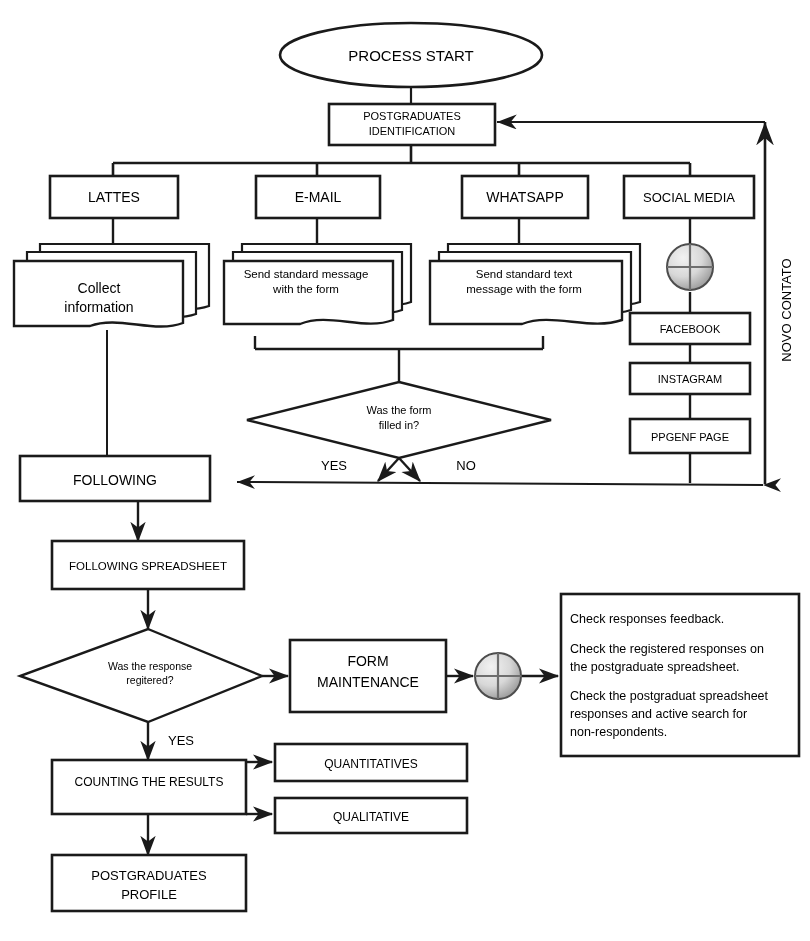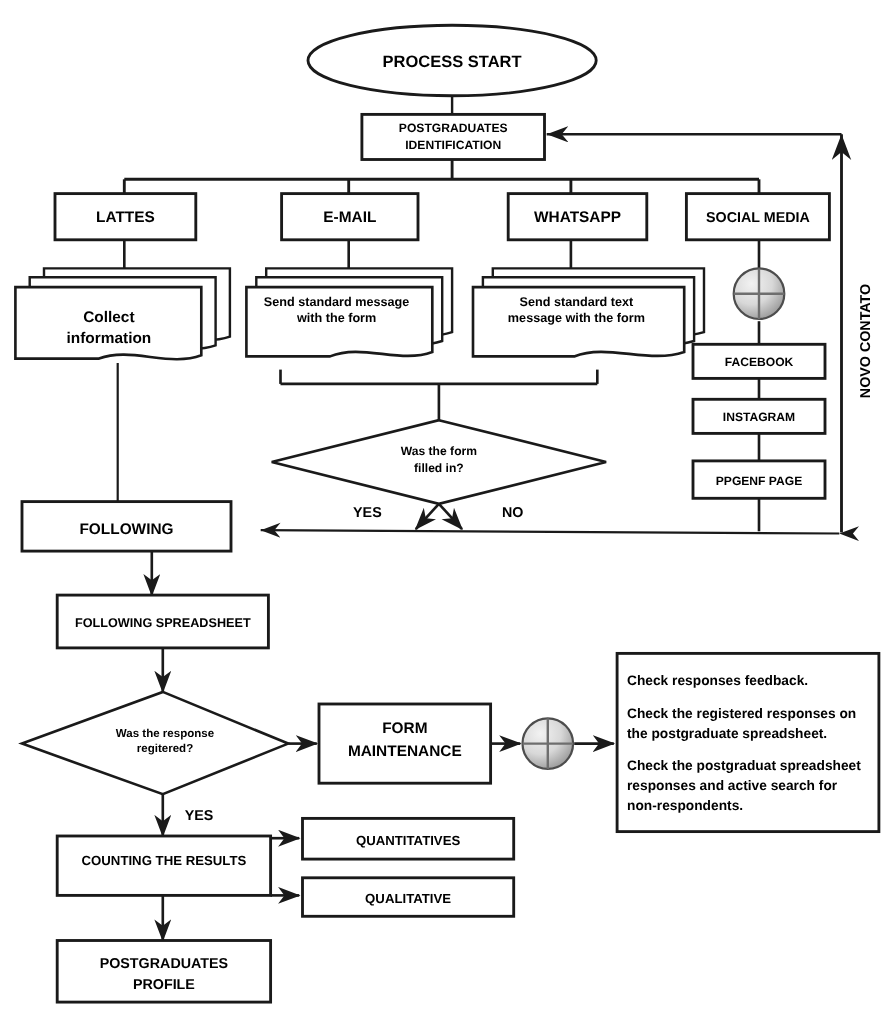--- a/index.html
+++ b/index.html
@@ -1,18 +1,18 @@
 <!DOCTYPE html>
 <html><head>
 <meta charset="utf-8">
 <style>
   html,body{margin:0;padding:0;background:#ffffff;}
   body{width:810px;height:941px;overflow:hidden;
        font-family:"Liberation Sans","DejaVu Sans",sans-serif;}
-  #canvas{position:relative;width:744px;height:941px;font-weight:bold;}
+  #canvas{position:relative;width:744px;height:941px;}
   svg{display:block;}
   .nodeText{font-family:"Liberation Sans","DejaVu Sans",sans-serif;fill:#000;}
 </style>
 </head>
 <body>
 
 <div id="canvas">
 <svg width="810" height="941" viewBox="0 0 810 941" xmlns="http://www.w3.org/2000/svg">
 
   <defs>

